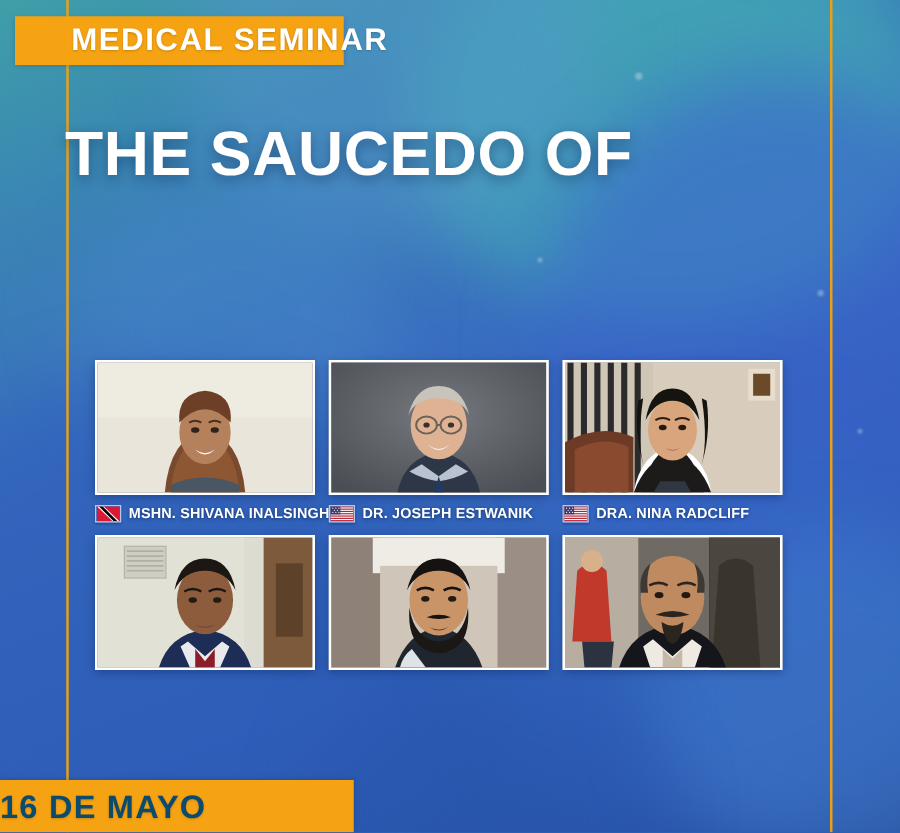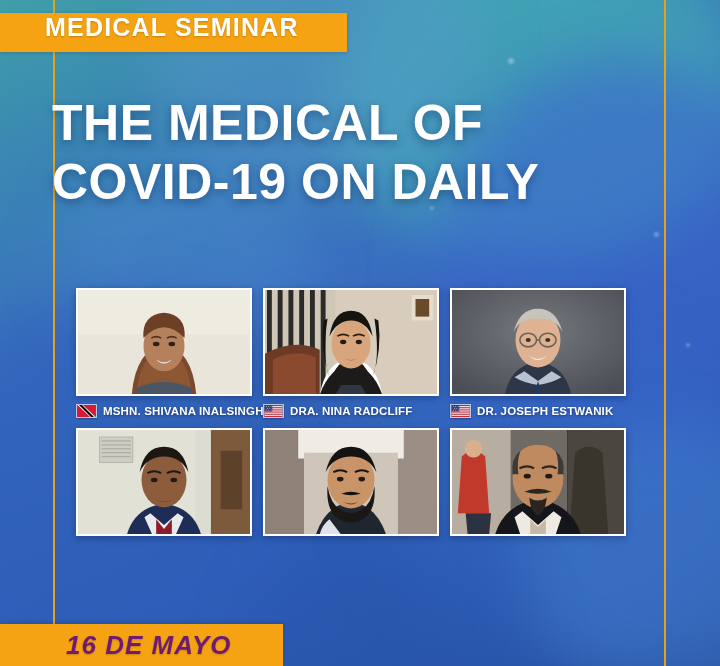--- a/index.html
+++ b/index.html
@@ -25,22 +25,22 @@
   .b8{width:280px;height:240px;left:250px;top:530px;background:rgba(40,85,175,.5);}
   .speck{position:absolute;border-radius:50%;background:rgba(255,255,255,.30);filter:blur(1px);}
 
   
   .vrule{position:absolute;top:0;bottom:0;width:2px;background:#e8a019;}
   .vrule.left{left:53px;}
   .vrule.right{left:664px;}
 
   
   #eyebrow{
-    position:absolute;left:0;top:13px;height:39px;width:347px;
-    background:#f5a312;display:flex;align-items:flex-start;
+    position:absolute;left:12px;top:13px;height:39px;width:263px;
+    background:#f5a312;display:flex;align-items:center;
     box-shadow:0 1px 4px rgba(0,0,0,.18);z-index:5;
   }
   #eyebrow .txt{
     color:#ffffff;font-size:25px;font-weight:bold;letter-spacing:1.2px;
     margin-left:45px;white-space:nowrap;
     text-shadow:0 1px 2px rgba(0,0,0,.2);
   }
 
   
   #title{
@@ -79,24 +79,23 @@
     white-space:nowrap;text-shadow:0 1px 3px rgba(0,20,60,.6);
   }
 
   
   #datebar{
     position:absolute;left:0;bottom:0;width:283px;height:42px;
     background:#f5a312;display:flex;align-items:center;z-index:6;
     box-shadow:0 -1px 4px rgba(0,0,0,.18);
   }
   #datebar .txt{
-    color:#701a75;font-size:26px;font-weight:bold;letter-spacing:1px;
-    margin-left:66px;white-space:nowrap;
+    color:#0c4a6e;font-size:26px;font-weight:bold;letter-spacing:1px;
+    white-space:nowrap;
     text-shadow:0 1px 2px rgba(0,0,0,.18);
-    font-style:italic;
   }
 </style>
 </head>
 <body>
 
 <div id="poster">
 
   <div class="blob b1"></div>
   <div class="blob b3"></div>
   <div class="blob b2"></div>
@@ -111,22 +110,21 @@
   <div class="speck" style="left:430px;top:206px;width:4px;height:4px;"></div>
 
   <div class="vrule left"></div>
   <div class="vrule right"></div>
 
   <div id="eyebrow">
     <span class="txt">MEDICAL SEMINAR</span>
   </div>
 
   <h1 id="title">
-    <span class="line">THE MEDICAL OF</span>
-    <span class="line">COVID-19 ON DAILY</span>
+    <span class="line">THE SAUCEDO OF</span>
   </h1>
 
   <div id="grid">
 
     <div class="card">
       <div class="photo">
         <svg viewBox="0 0 176 108" preserveAspectRatio="xMidYMid slice">
           <rect width="176" height="108" fill="#e9e5da"></rect>
           <rect x="0" y="0" width="176" height="46" fill="#eeebe1"></rect>
           <path d="M55 108 q4-46 33-52 q29 6 33 52 z" fill="#7a4a2e"></path>
@@ -143,20 +141,72 @@
       </div>
       <div class="namerow">
         <span class="flag">
           <svg viewBox="0 0 30 20">
               <rect width="30" height="20" fill="#da1a35"></rect>
             <path d="M0 0 L9 0 L30 20 L21 20 Z" fill="#fff"></path>
             <path d="M2.5 0 L7.5 0 L27.5 20 L22.5 20 Z" fill="#000"></path>
             </svg>
         </span>
         <span class="sname">MSHN. SHIVANA INALSINGH</span>
+      </div>
+    </div>
+
+    <div class="card">
+      <div class="photo">
+        <svg viewBox="0 0 176 108" preserveAspectRatio="xMidYMid slice">
+          <rect width="176" height="108" fill="#5d6268"></rect>
+          <radialGradient id="gE" cx="50%" cy="40%" r="70%">
+            <stop offset="0%" stop-color="#75797e"></stop>
+              <stop offset="100%" stop-color="#4b4f55"></stop>
+          </radialGradient>
+          <rect width="176" height="108" fill="url(#gE)"></rect>
+          <path d="M54 108 q6-30 34-34 q28 4 34 34 z" fill="#2e3748"></path>
+          <path d="M74 84 l14 10 l14-10 l10 6 q-10 6 -24 8 q-14-2 -24-8z" fill="#b9c3cf"></path>
+          <ellipse cx="88" cy="52" rx="23" ry="28" fill="#dfb294"></ellipse>
+          <path d="M63 44 q6-24 25-24 q19 0 25 24 q-6-14 -25-14 q-19 0 -25 14z" fill="#c9c4bb"></path>
+          <ellipse cx="78" cy="52" rx="8.5" ry="7" fill="none" stroke="#6b6357" stroke-width="1.6"></ellipse>
+          <ellipse cx="98" cy="52" rx="8.5" ry="7" fill="none" stroke="#6b6357" stroke-width="1.6"></ellipse>
+          <path d="M86.5 52 h3" stroke="#6b6357" stroke-width="1.6"></path>
+          <ellipse cx="78" cy="52" rx="2.6" ry="2.1" fill="#39312a"></ellipse>
+          <ellipse cx="98" cy="52" rx="2.6" ry="2.1" fill="#39312a"></ellipse>
+          <path d="M79 68 q9 7 18 0 q-9 9 -18 0z" fill="#f1f1ee"></path>
+          <path d="M88 94 l-4 14 l8 0 z" fill="#1f3a63"></path>
+        </svg>
+      </div>
+      <div class="namerow">
+        <span class="flag">
+          <svg viewBox="0 0 30 20">
+            <rect width="30" height="20" fill="#fff"></rect>
+            <g fill="#b22234">
+              <rect y="0" width="30" height="1.54"></rect>
+                <rect y="3.08" width="30" height="1.54"></rect>
+              <rect y="6.16" width="30" height="1.54"></rect>
+                <rect y="9.24" width="30" height="1.54"></rect>
+              <rect y="12.32" width="30" height="1.54"></rect>
+                <rect y="15.4" width="30" height="1.54"></rect>
+              <rect y="18.48" width="30" height="1.52"></rect>
+            </g>
+            <rect width="13" height="10.8" fill="#3c3b6e"></rect>
+            <g fill="#fff">
+                <circle cx="3" cy="2.6" r=".8"></circle>
+                <circle cx="7" cy="2.6" r=".8"></circle>
+                <circle cx="11" cy="2.6" r=".8"></circle>
+              <circle cx="5" cy="5.4" r=".8"></circle>
+                <circle cx="9" cy="5.4" r=".8"></circle>
+              <circle cx="3" cy="8.2" r=".8"></circle>
+                <circle cx="7" cy="8.2" r=".8"></circle>
+                <circle cx="11" cy="8.2" r=".8"></circle>
+              </g>
+          </svg>
+        </span>
+        <span class="sname">DR. JOSEPH ESTWANIK</span>
       </div>
     </div>
 
     <div class="card">
       <div class="photo">
         <svg viewBox="0 0 176 108" preserveAspectRatio="xMidYMid slice">
           <rect width="176" height="108" fill="#d8cdbd"></rect>
           <g>
             <rect x="0" y="0" width="72" height="108" fill="#cfc6b6"></rect>
             <g fill="#2b2b2b">
@@ -213,72 +263,20 @@
               </g>
           </svg>
         </span>
         <span class="sname">DRA. NINA RADCLIFF</span>
       </div>
     </div>
 
     <div class="card">
       <div class="photo">
         <svg viewBox="0 0 176 108" preserveAspectRatio="xMidYMid slice">
-          <rect width="176" height="108" fill="#5d6268"></rect>
-          <radialGradient id="gE" cx="50%" cy="40%" r="70%">
-            <stop offset="0%" stop-color="#75797e"></stop>
-              <stop offset="100%" stop-color="#4b4f55"></stop>
-          </radialGradient>
-          <rect width="176" height="108" fill="url(#gE)"></rect>
-          <path d="M54 108 q6-30 34-34 q28 4 34 34 z" fill="#2e3748"></path>
-          <path d="M74 84 l14 10 l14-10 l10 6 q-10 6 -24 8 q-14-2 -24-8z" fill="#b9c3cf"></path>
-          <ellipse cx="88" cy="52" rx="23" ry="28" fill="#dfb294"></ellipse>
-          <path d="M63 44 q6-24 25-24 q19 0 25 24 q-6-14 -25-14 q-19 0 -25 14z" fill="#c9c4bb"></path>
-          <ellipse cx="78" cy="52" rx="8.5" ry="7" fill="none" stroke="#6b6357" stroke-width="1.6"></ellipse>
-          <ellipse cx="98" cy="52" rx="8.5" ry="7" fill="none" stroke="#6b6357" stroke-width="1.6"></ellipse>
-          <path d="M86.5 52 h3" stroke="#6b6357" stroke-width="1.6"></path>
-          <ellipse cx="78" cy="52" rx="2.6" ry="2.1" fill="#39312a"></ellipse>
-          <ellipse cx="98" cy="52" rx="2.6" ry="2.1" fill="#39312a"></ellipse>
-          <path d="M79 68 q9 7 18 0 q-9 9 -18 0z" fill="#f1f1ee"></path>
-          <path d="M88 94 l-4 14 l8 0 z" fill="#1f3a63"></path>
-        </svg>
-      </div>
-      <div class="namerow">
-        <span class="flag">
-          <svg viewBox="0 0 30 20">
-            <rect width="30" height="20" fill="#fff"></rect>
-            <g fill="#b22234">
-              <rect y="0" width="30" height="1.54"></rect>
-                <rect y="3.08" width="30" height="1.54"></rect>
-              <rect y="6.16" width="30" height="1.54"></rect>
-                <rect y="9.24" width="30" height="1.54"></rect>
-              <rect y="12.32" width="30" height="1.54"></rect>
-                <rect y="15.4" width="30" height="1.54"></rect>
-              <rect y="18.48" width="30" height="1.52"></rect>
-            </g>
-            <rect width="13" height="10.8" fill="#3c3b6e"></rect>
-            <g fill="#fff">
-                <circle cx="3" cy="2.6" r=".8"></circle>
-                <circle cx="7" cy="2.6" r=".8"></circle>
-                <circle cx="11" cy="2.6" r=".8"></circle>
-              <circle cx="5" cy="5.4" r=".8"></circle>
-                <circle cx="9" cy="5.4" r=".8"></circle>
-              <circle cx="3" cy="8.2" r=".8"></circle>
-                <circle cx="7" cy="8.2" r=".8"></circle>
-                <circle cx="11" cy="8.2" r=".8"></circle>
-              </g>
-          </svg>
-        </span>
-        <span class="sname">DR. JOSEPH ESTWANIK</span>
-      </div>
-    </div>
-
-    <div class="card">
-      <div class="photo">
-        <svg viewBox="0 0 176 108" preserveAspectRatio="xMidYMid slice">
           <rect width="176" height="108" fill="#dcdcd2"></rect>
           <rect x="0" y="0" width="120" height="108" fill="#e2e1d6"></rect>
           <rect x="22" y="8" width="34" height="26" fill="#cfcec4" stroke="#b5b4aa"></rect>
           <g stroke="#b0afa5" stroke-width="1.4">
             <line x1="24" y1="12" x2="54" y2="12"></line>
               <line x1="24" y1="16" x2="54" y2="16"></line>
             <line x1="24" y1="20" x2="54" y2="20"></line>
               <line x1="24" y1="24" x2="54" y2="24"></line>
             <line x1="24" y1="28" x2="54" y2="28"></line>
           </g>

